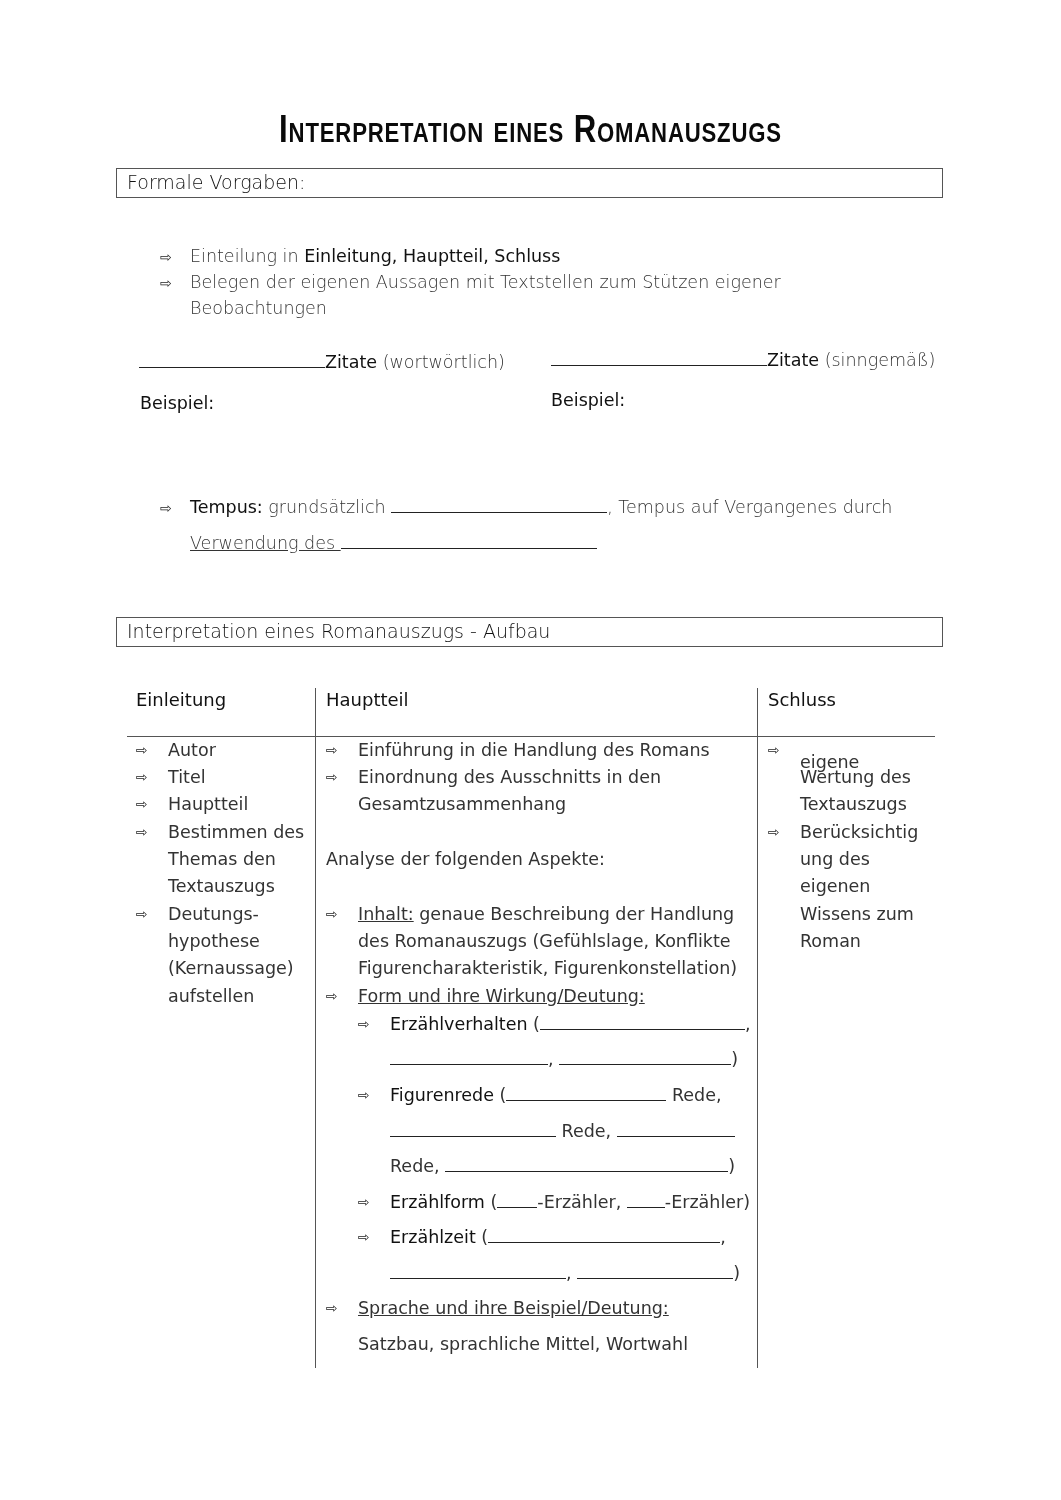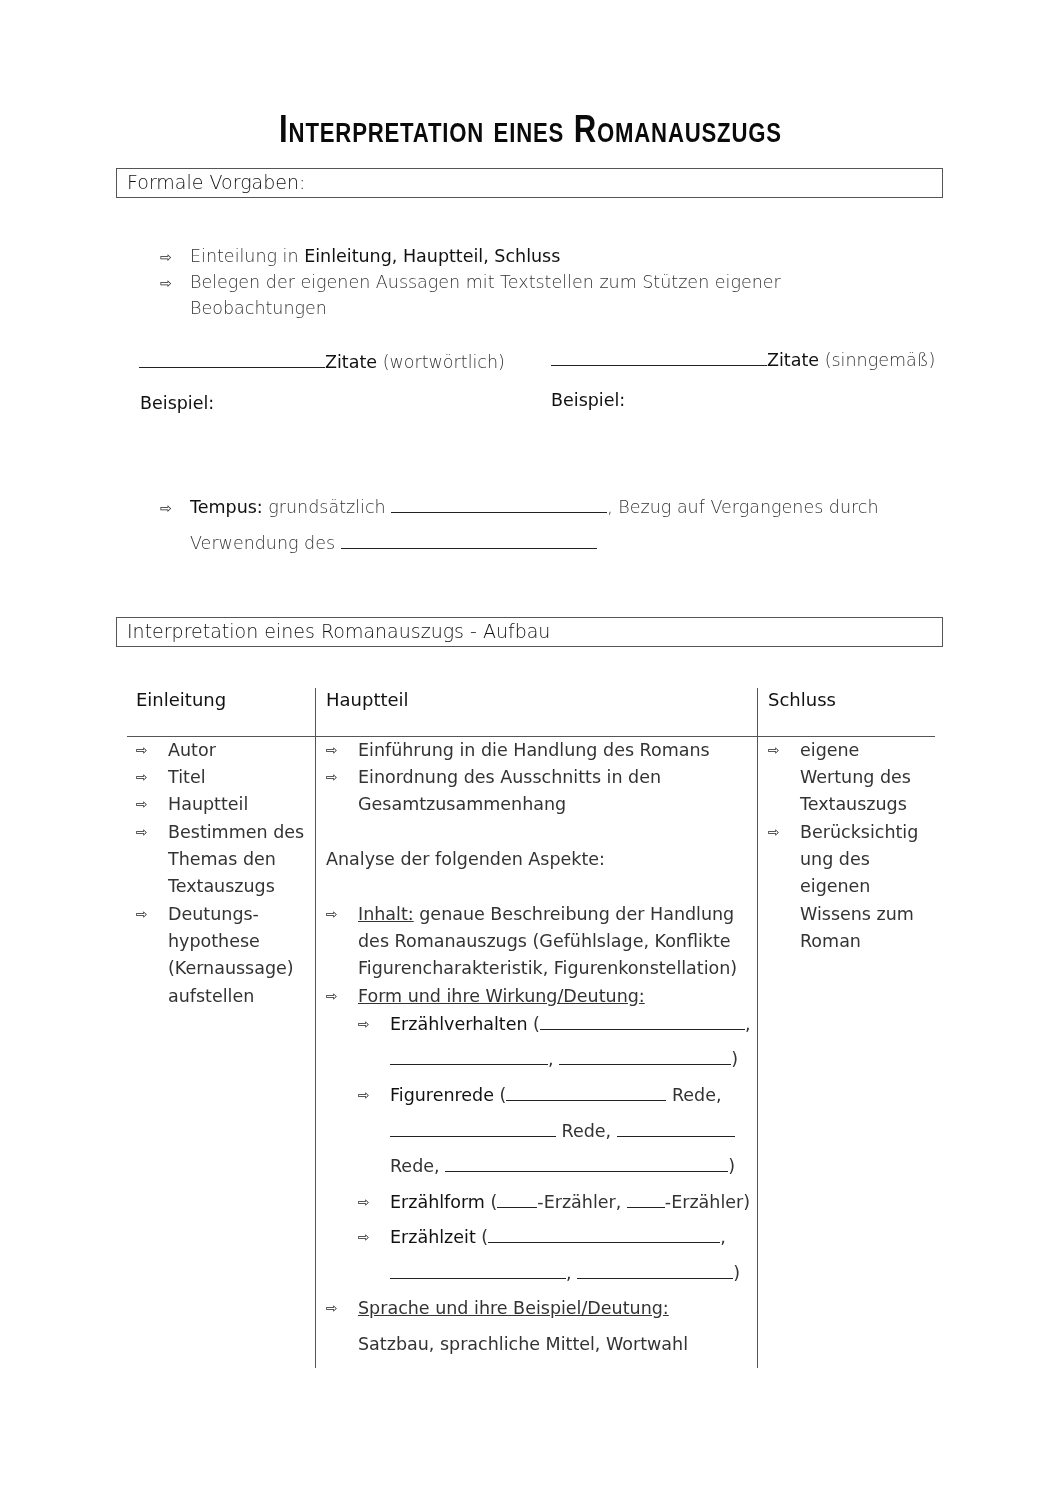--- a/index.html
+++ b/index.html
@@ -51,23 +51,23 @@
   <span class="blank" style="width:186px;"></span><span class="dark">Zitate</span> <span>(wortwörtlich)</span>
 </div>
 <div class="txt dark" style="left:140px; top:390px;">Beispiel:</div>
 
 <div class="txt" style="left:551px; top:347px;">
   <span class="blank" style="width:216px;"></span><span class="dark">Zitate</span> <span>(sinngemäß)</span>
 </div>
 <div class="txt dark" style="left:551px; top:387px;">Beispiel:</div>
 
 <div class="txt" style="left:160px; top:494px;">
-  <span class="arrow">⇨</span><span class="dark">Tempus:</span><span> grundsätzlich </span><span class="blank" style="width:216px;"></span><span>, Bezug auf Vergangenes durch</span>
+  <span class="arrow">⇨</span><span class="dark">Tempus:</span><span> grundsätzlich </span><span class="blank" style="width:216px;"></span><span>, Tempus auf Vergangenes durch</span>
 </div>
-<div class="txt" style="left:190px; top:530px;">
+<div class="txt" style="left:190px; top:530px;text-decoration:underline;">
   <span>Verwendung des </span><span class="blank" style="width:256px;"></span>
 </div>
 
 <div class="section-box" style="top:617px;">Interpretation eines Romanauszugs - Aufbau</div>
 
 <div class="vline" style="left:315px; top:688px; height:680px;"></div>
 <div class="vline" style="left:757px; top:688px; height:680px;"></div>
 <div class="hline" style="left:127px; top:736px; width:808px;"></div>
 
 <div class="col-head" style="left:136px; top:689px;">Einleitung</div>
@@ -147,21 +147,21 @@
 </div>
 
 <div class="li" style="left:326px; top:1295px;">
   <span class="arrow">⇨</span>
   <span class="body u">Sprache und ihre Beispiel/Deutung:</span>
   <span class="body" style="top:36px">Satzbau, sprachliche Mittel, Wortwahl</span>
 </div>
 
 <div class="li" style="left:768px; top:737px;">
   <span class="arrow">⇨</span>
-  <span class="body" style="top:0">eigene</span>
+  <span class="body" style="top:12px">eigene</span>
   <span class="body" style="top:27px">Wertung des</span>
   <span class="body" style="top:54px">Textauszugs</span>
 </div>
 <div class="li" style="left:768px; top:819px;">
   <span class="arrow">⇨</span>
   <span class="body" style="top:0">Berücksichtig</span>
   <span class="body" style="top:27px">ung des</span>
   <span class="body" style="top:54px">eigenen</span>
   <span class="body" style="top:82px">Wissens zum</span>
   <span class="body" style="top:109px">Roman</span>

